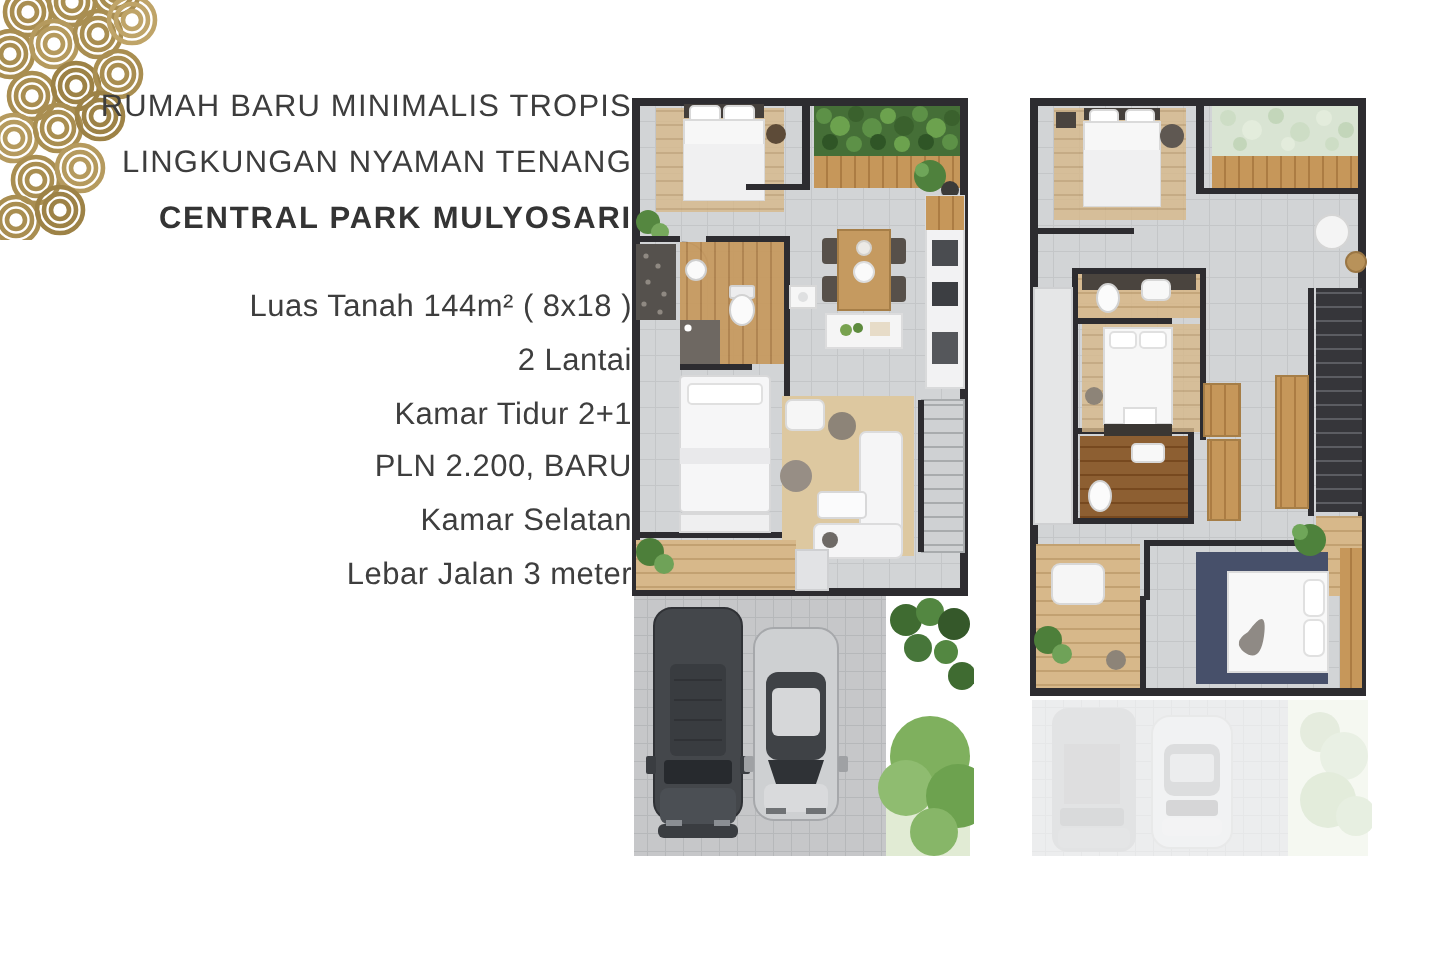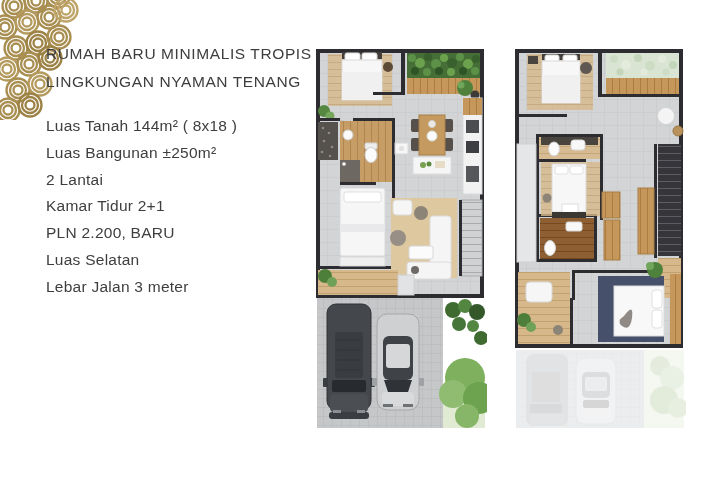--- a/index.html
+++ b/index.html
@@ -2,30 +2,30 @@
 <html><head>
 <meta charset="utf-8">
 <style>
   html,body{margin:0;padding:0;}
   body{
     width:720px;height:480px;position:relative;overflow:hidden;
     background:#ffffff;
     font-family:"Liberation Sans",sans-serif;
     color:#3e3e3e;
   }
-  .page{position:absolute;left:0;top:0;width:581px;height:480px;background:#fff;}
+  .page{position:absolute;left:0;top:0;width:581px;height:480px;background:#fff;text-align:right;}
   .logo{position:absolute;left:0;top:0;}
   .text-block{position:absolute;left:46px;top:40px;width:270px;}
   .headline div{
     font-size:15.5px;line-height:28px;letter-spacing:0.6px;
     font-weight:400;color:#3d3d3d;white-space:nowrap;
   }
   .headline .project{font-weight:700;letter-spacing:0.9px;color:#343434;}
   ul.specs{
-    list-style:none;margin:17px 16px 0 0;padding:0;
+    list-style:none;margin:17px 0 0 0;padding:0;
   }
   ul.specs li{
     font-size:15.5px;line-height:26.8px;letter-spacing:0.25px;
     color:#3e3e3e;white-space:nowrap;
   }
   .plan{position:absolute;top:48px;}
   #plan1{left:315px;}
   #plan2{left:514px;}
 </style>
 </head>
@@ -120,28 +120,28 @@
           <circle r="8"></circle>
           <circle r="11.5"></circle>
         </g>
     </g>
   </svg>
 
   <div class="text-block">
     <div class="headline">
       <div>RUMAH BARU MINIMALIS TROPIS</div>
       <div>LINGKUNGAN NYAMAN TENANG</div>
+      <div class="project">CENTRAL PARK MULYOSARI</div>
     </div>
     <ul class="specs">
       <li>Luas Tanah 144m² ( 8x18 )</li>
-      <li>Luas Bangunan ±250m²</li>
       <li>2 Lantai</li>
       <li>Kamar Tidur 2+1</li>
       <li>PLN 2.200, BARU</li>
-      <li>Luas Selatan</li>
+      <li>Kamar Selatan</li>
       <li>Lebar Jalan 3 meter</li>
     </ul>
   </div>
 
   <svg id="plan1" class="plan" width="172" height="382" viewBox="0 0 172 382">
     <defs>
       <pattern id="t1" width="13" height="13" patternUnits="userSpaceOnUse">
         <rect width="13" height="13" fill="#d2d4d6"></rect>
         <path d="M13 0 V13 H0" fill="none" stroke="#c4c6c8" stroke-width="1"></path>
       </pattern>

